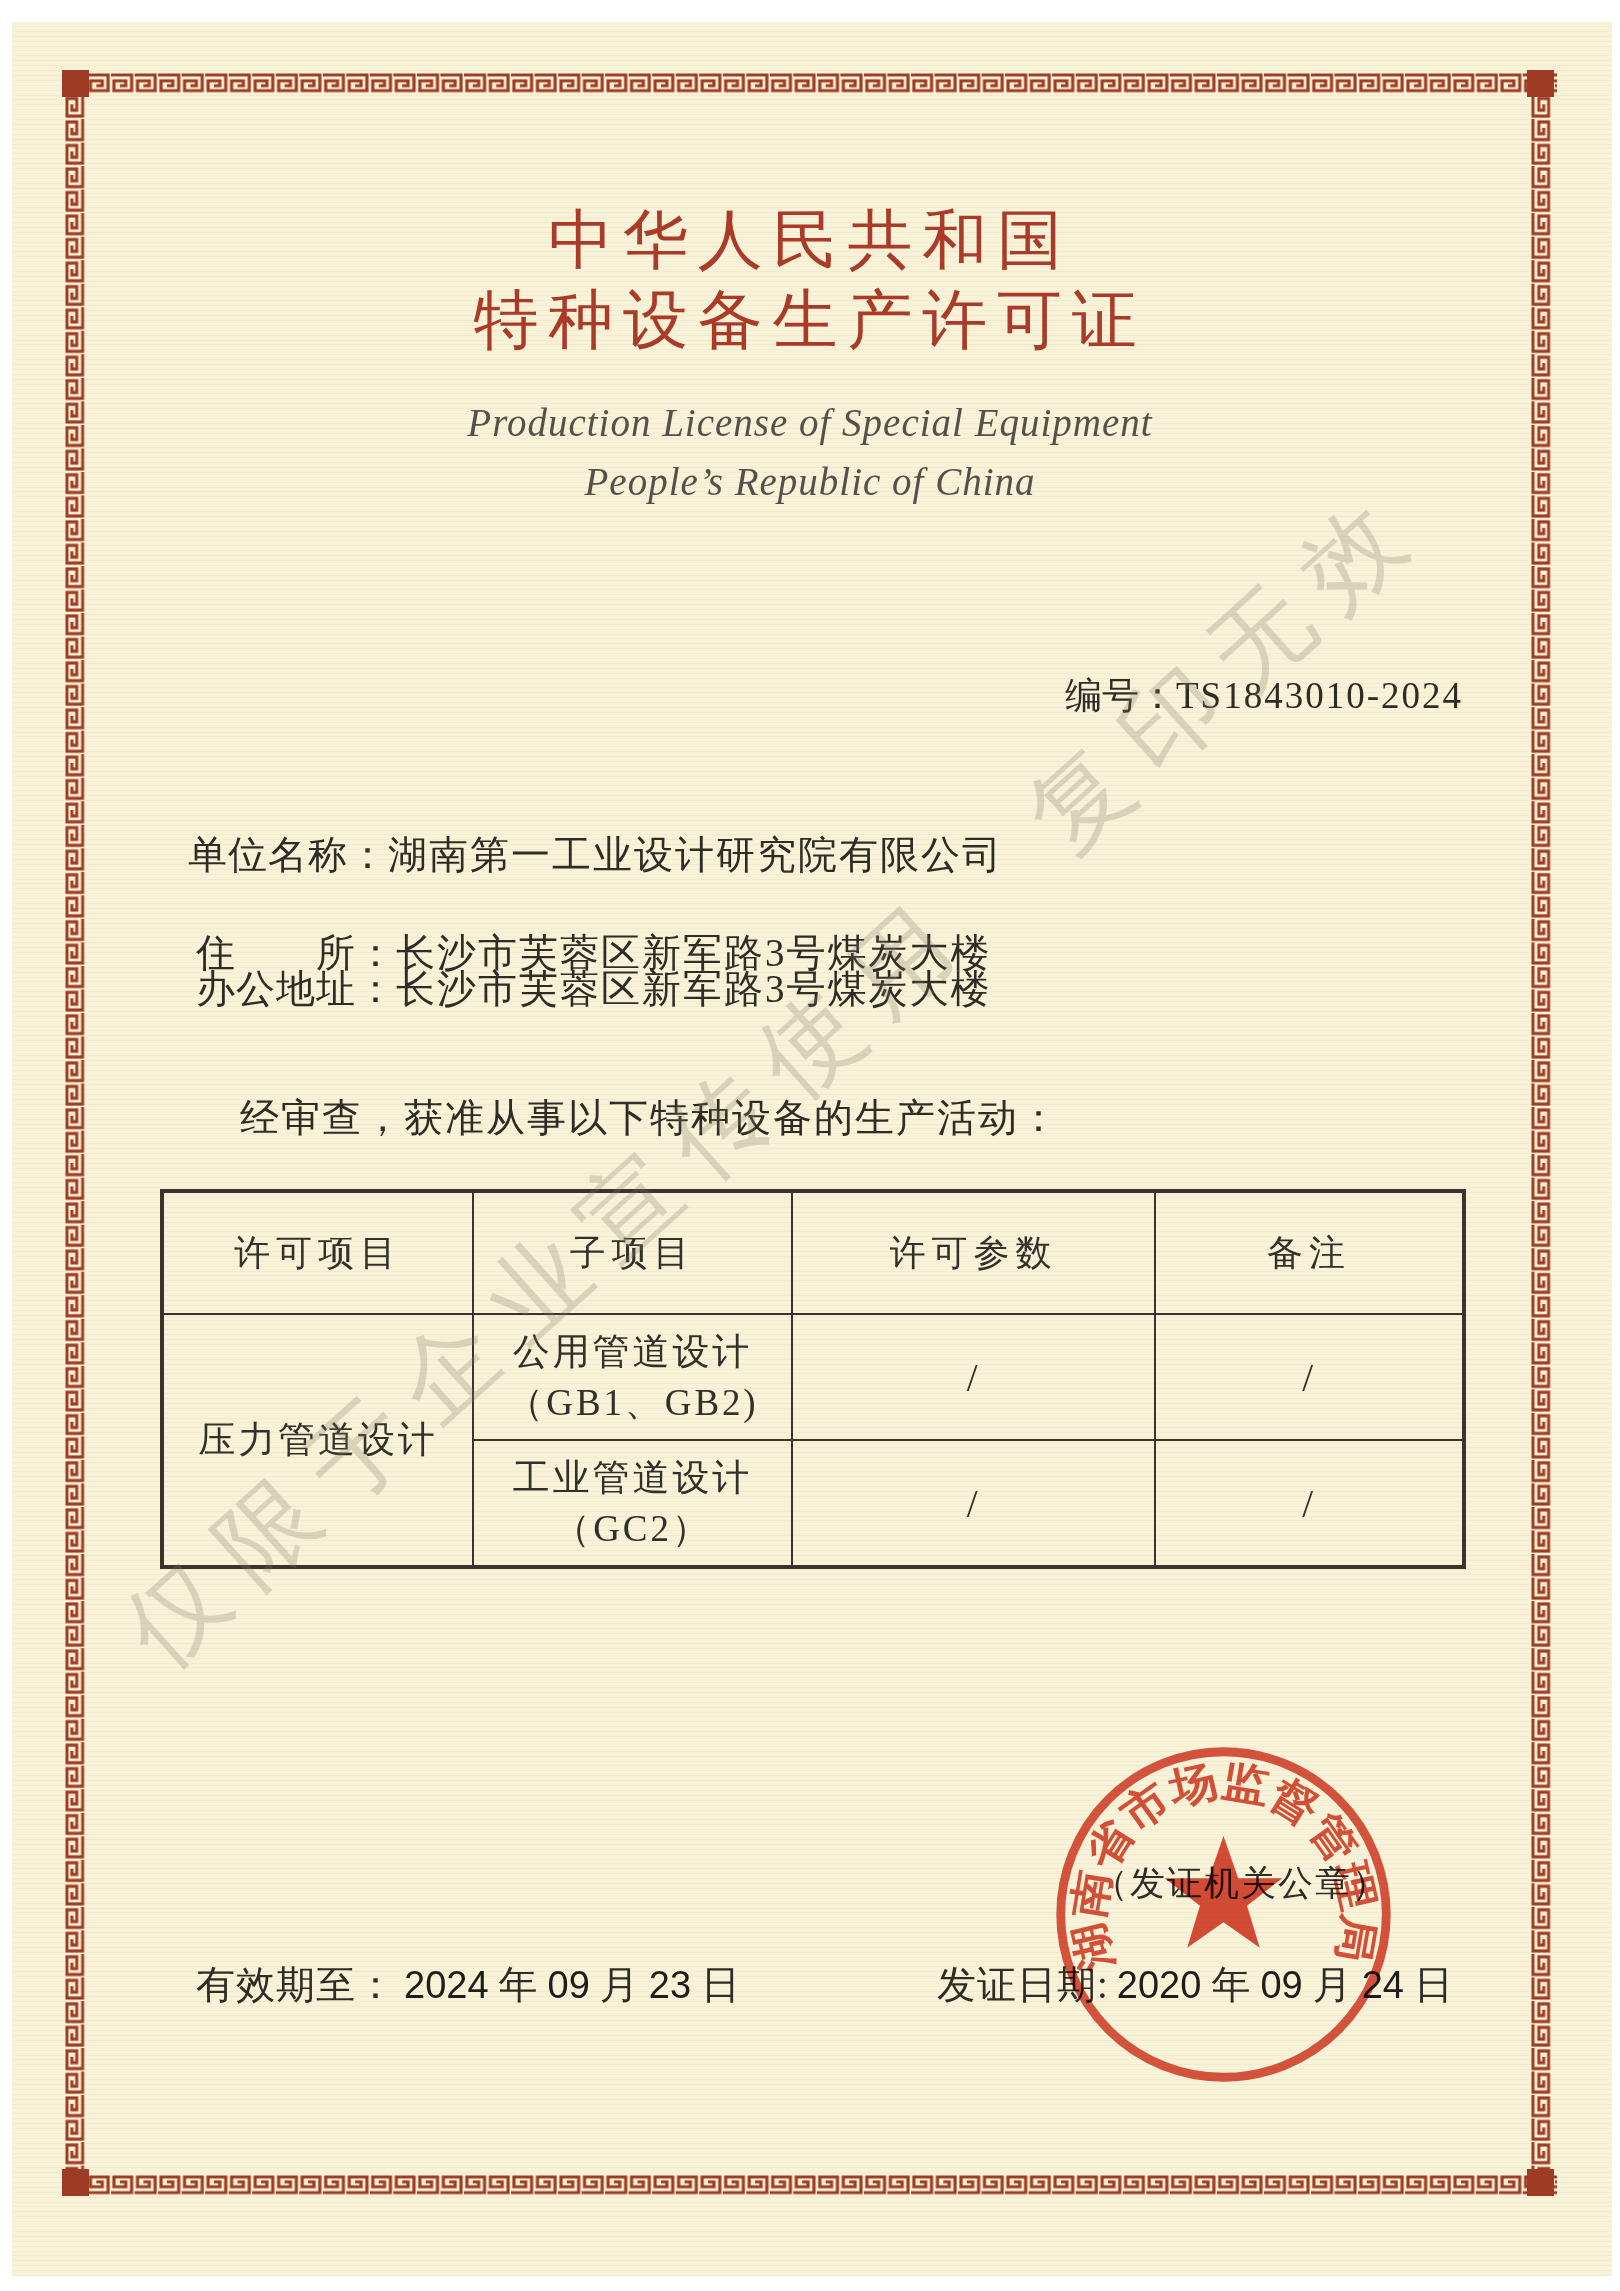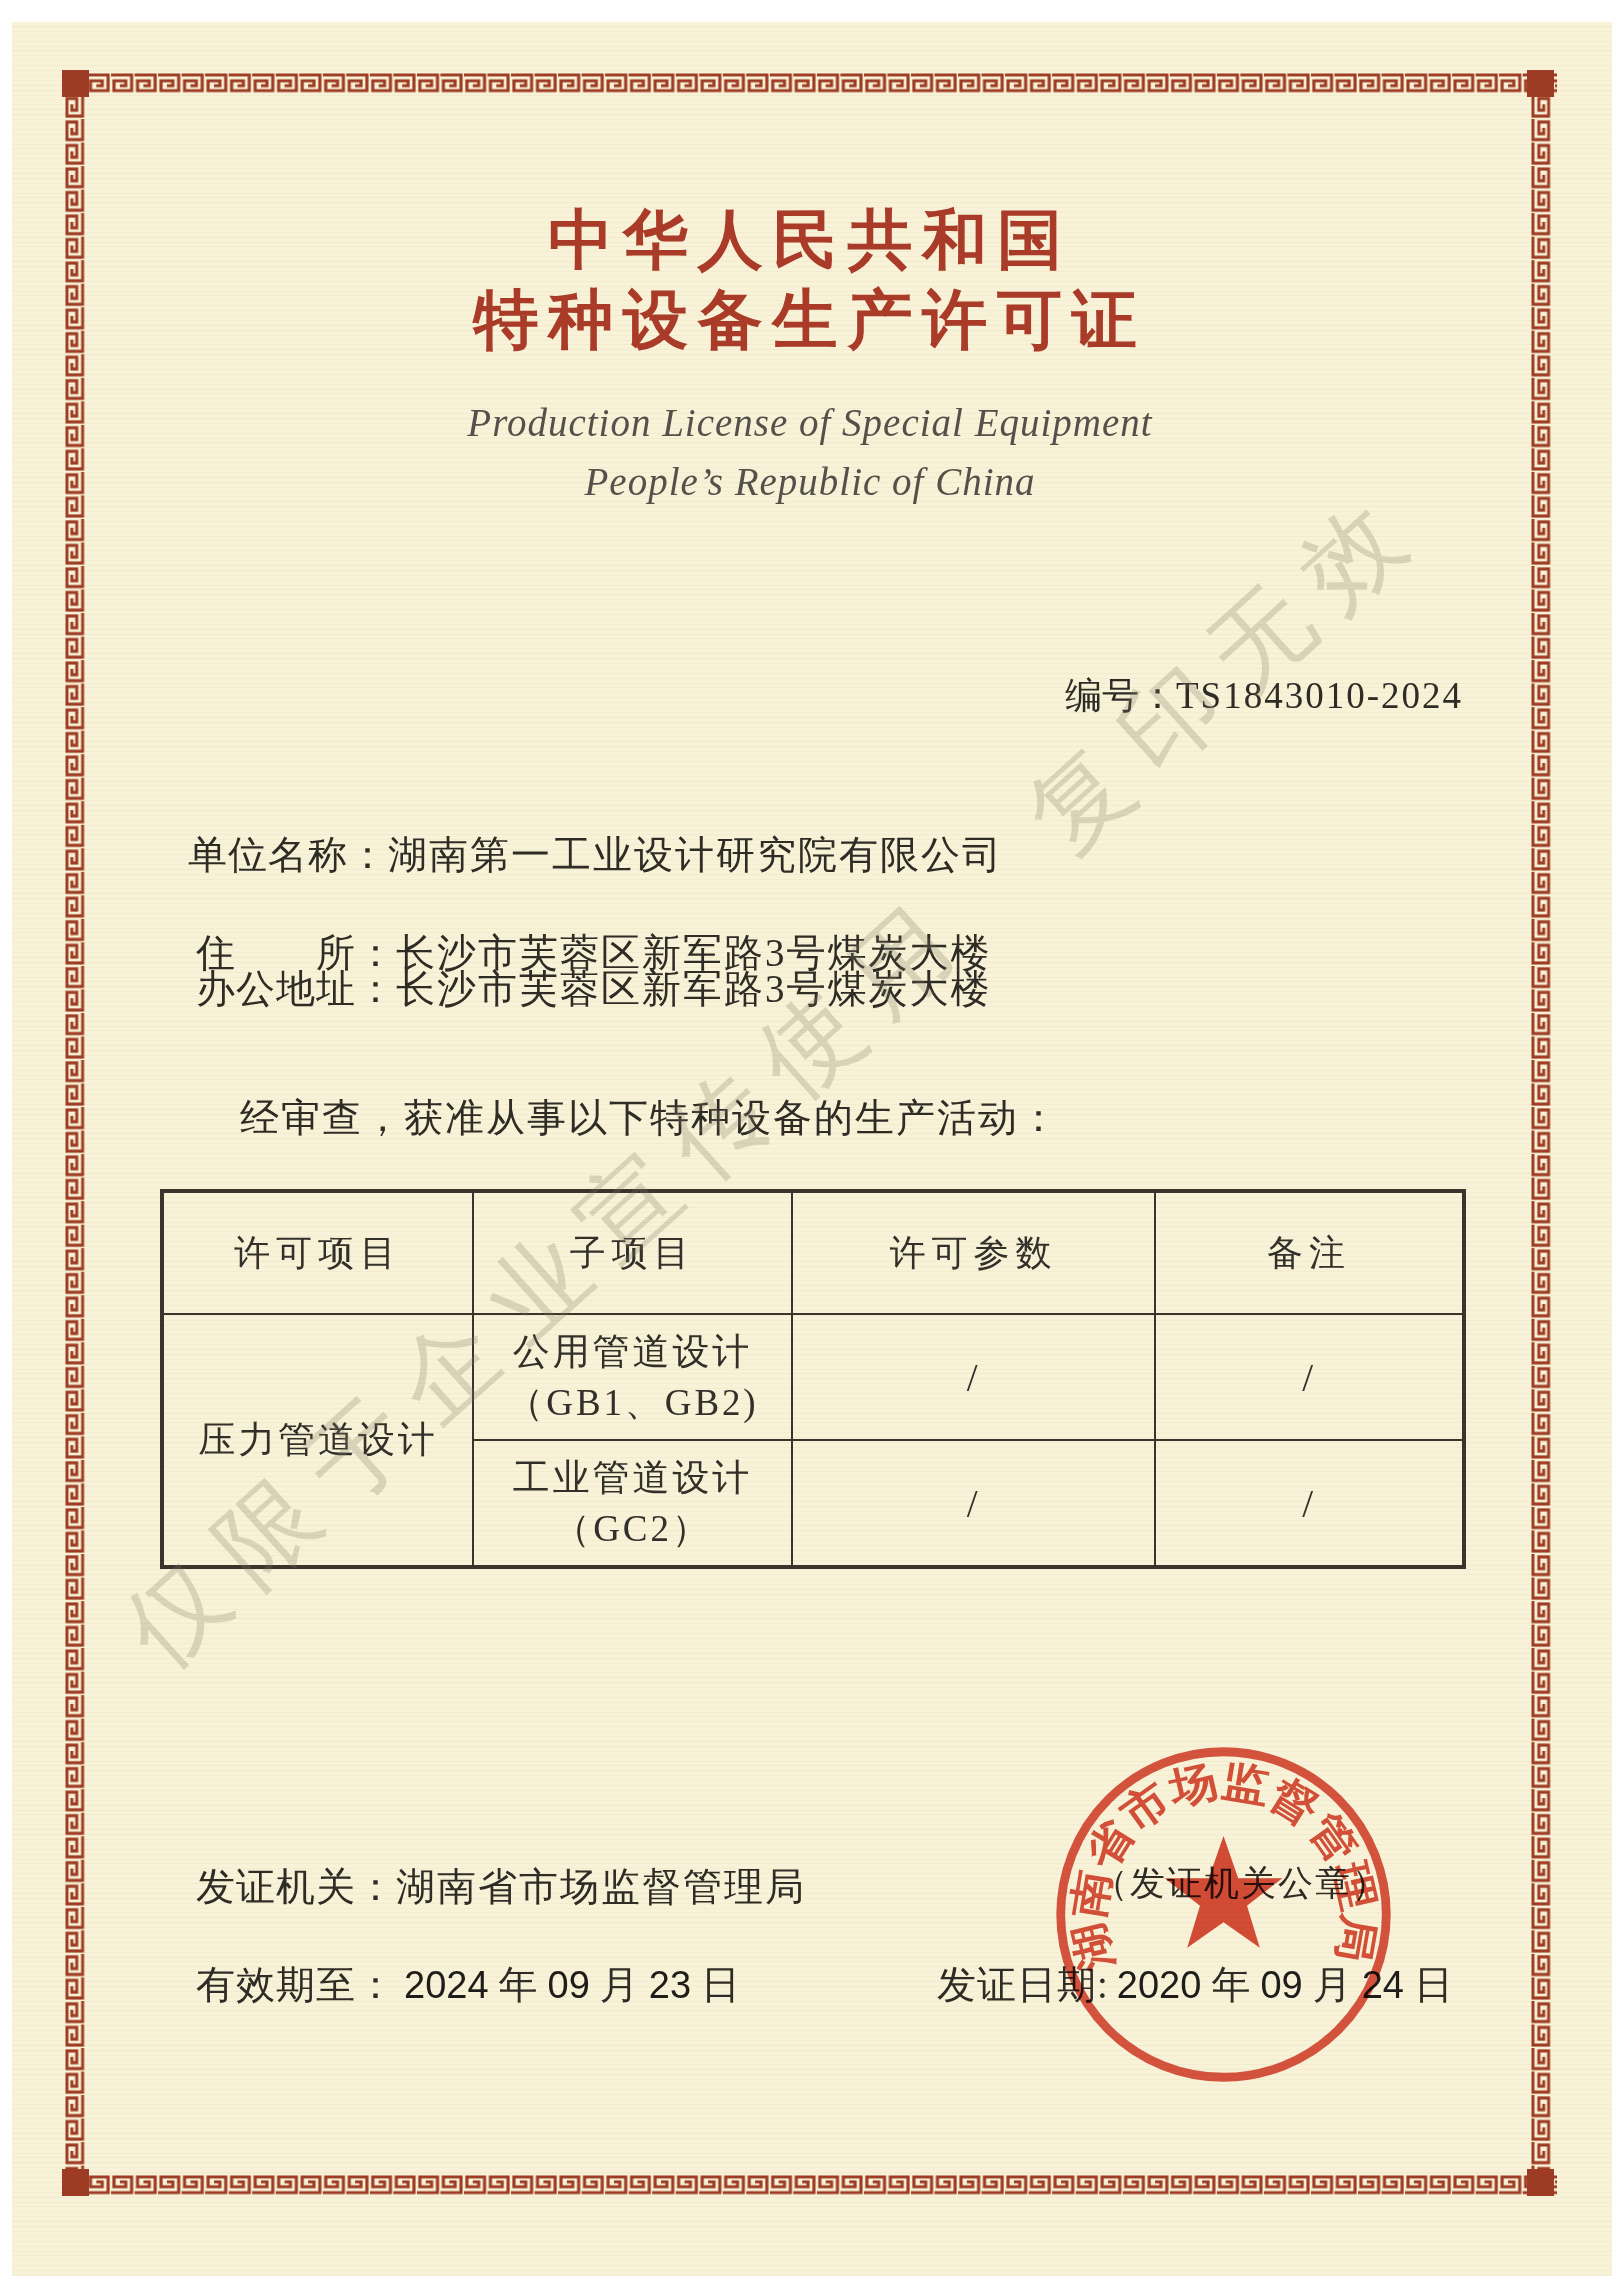--- a/index.html
+++ b/index.html
@@ -27,21 +27,21 @@
   .strip-left{left:64px;top:72px;width:21.6px;height:2124px;}
   .strip-right{left:1530px;top:72px;width:21.6px;height:2124px;}
   .corner{position:absolute;width:26.5px;height:26.5px;background:#9e3b24;}
   .corner-tl{left:62px;top:70px;}
   .corner-tr{left:1527px;top:70px;}
   .corner-bl{left:62px;top:2169px;}
   .corner-br{left:1527px;top:2169px;}
   
   .title-cn{
     position:absolute;left:0;width:100%;text-align:center;
-    font-size:65px;font-weight:700;letter-spacing:9.8px;
+    font-size:65px;font-weight:400;letter-spacing:9.8px;
     color:#a93b28;white-space:nowrap;
   }
   .t1{top:196px;}
   .t2{top:276px;}
   .title-en{
     position:absolute;left:0;width:100%;text-align:center;
     font-size:39px;color:#55514a;letter-spacing:1px;white-space:nowrap;font-style:italic;
   }
   .e1{top:400px;}
   .e2{top:459px;}
@@ -192,23 +192,20 @@
       <td class="subcell">
         <div>工业管道设计</div>
         <div>（GC2）</div>
       </td>
       <td class="slash">/</td>
       <td class="slash">/</td>
     </tr>
   </tbody>
     </table>
 
-  <div class="line authority-line">
-    <span class="info-label">发证机关：</span><span class="info-value">湖南省市场监督管理局</span>
-  </div>
 
   <div class="line valid-line">
     <span class="info-label">有效期至：</span><span class="num">2024</span><span class="unit">年</span><span class="num">09</span><span class="unit">月</span><span class="num">23</span><span class="unit">日</span>
   </div>
 
   <div class="line issue-line">
     <span class="info-label">发证日期:</span><span class="num">2020</span><span class="unit">年</span><span class="num">09</span><span class="unit">月</span><span class="num">24</span><span class="unit">日</span>
   </div>
 
   <div class="seal-caption">（发证机关公章）</div>

